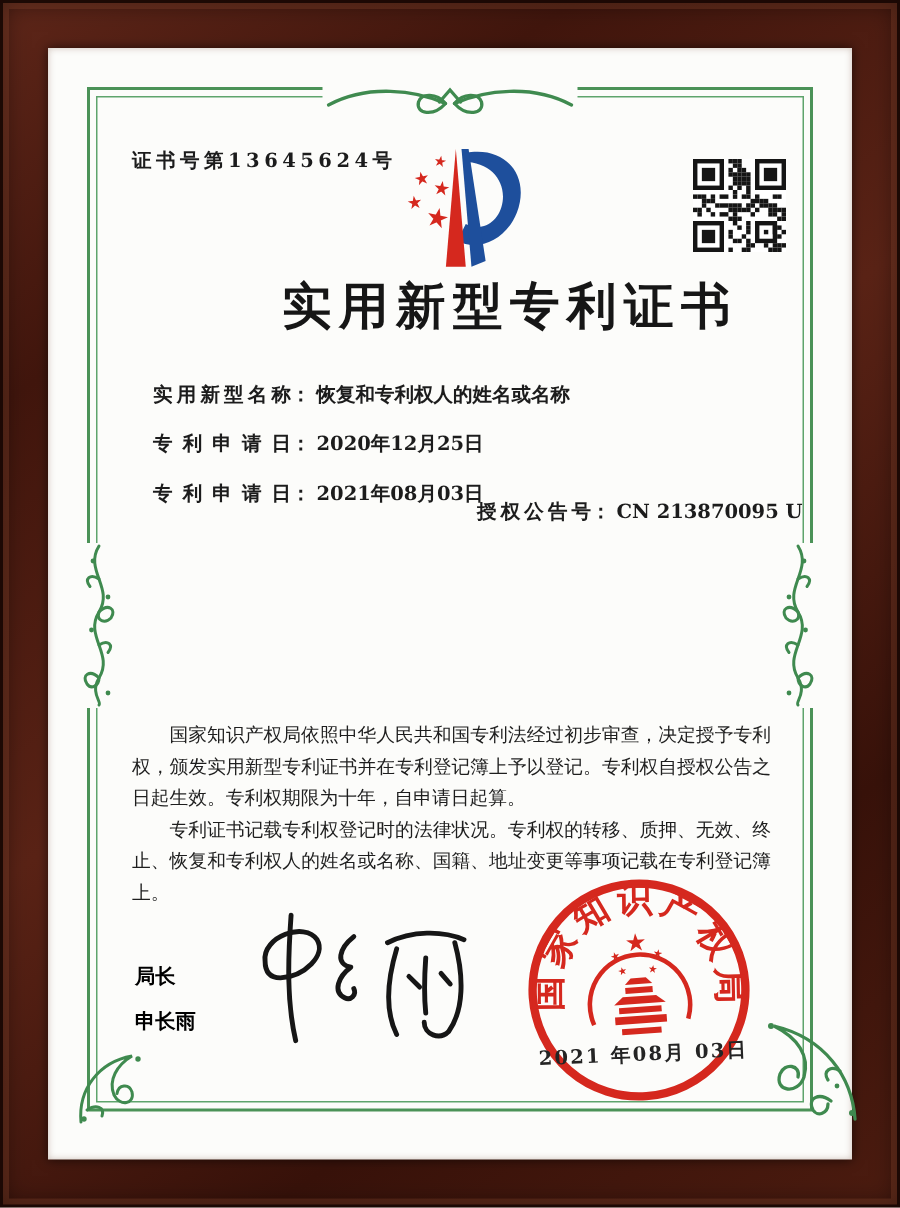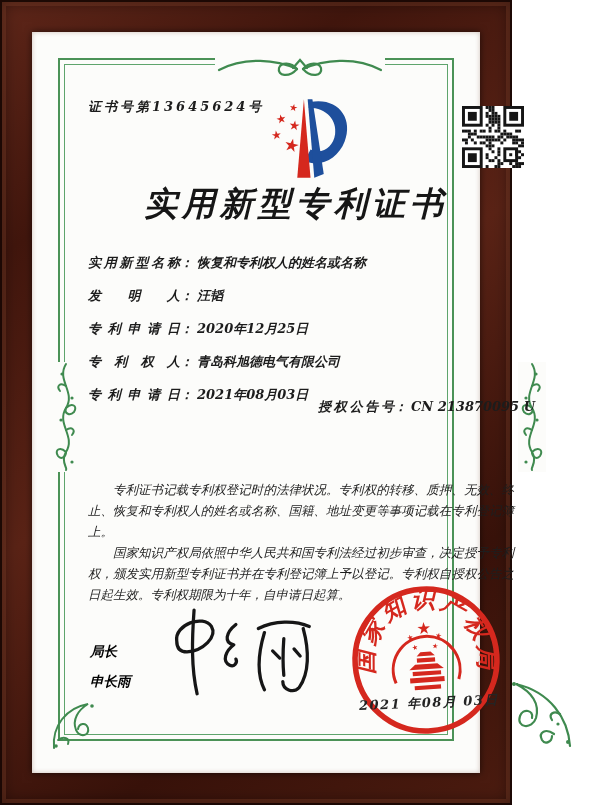--- a/index.html
+++ b/index.html
@@ -1,37 +1,37 @@
 <!DOCTYPE html>
 <html><head>
 <meta charset="utf-8">
 <style>
   html,body{margin:0;padding:0;width:600px;height:805px;overflow:hidden;background:#fff;
     font-family:"DejaVu Serif","Liberation Serif",serif;}
-  .frame{box-sizing:border-box;width:512px;height:805px;padding:32px;
+  .frame{box-sizing:border-box;width:600px;height:805px;padding:32px;
     background:linear-gradient(145deg,#5e2619 0%,#41160d 22%,#5a2316 48%,#38120a 76%,#4c1c10 100%);
-    box-shadow:inset 0 0 0 2px rgba(25,7,3,.95),inset 0 0 0 6px rgba(130,66,44,.35),inset 0 0 18px rgba(0,0,0,.65);font-style:italic;}
+    box-shadow:inset 0 0 0 2px rgba(25,7,3,.95),inset 0 0 0 6px rgba(130,66,44,.35),inset 0 0 18px rgba(0,0,0,.65);}
   .page{position:relative;width:100%;height:100%;background:#fcfcfa;
     box-shadow:0 0 7px rgba(0,0,0,.6),inset 0 0 5px rgba(90,40,20,.28);}
   .gb1{position:absolute;left:26px;right:26px;top:26px;bottom:32px;border:2.5px solid #4b9257;pointer-events:none;}
   .gb2{position:absolute;left:32px;right:32px;top:32px;bottom:38px;border:1px solid #5ea46c;pointer-events:none;}
   .orn{position:absolute;}
   .orn-top{left:183px;top:20px;background:#fcfcfa;}
   .orn-left{left:20px;top:330px;background:#fcfcfa;}
   .orn-right{left:486px;top:330px;background:#fcfcfa;transform:scaleX(-1);}
   .orn-bl{left:16px;top:664px;}
   .orn-br{left:464px;top:644px;}
   .cert-no{position:absolute;left:56px;top:66px;font-size:13px;font-weight:700;letter-spacing:3px;color:#1c1c1c;}
   .logo{position:absolute;left:218px;top:62px;width:104px;height:90px;}
   .qr{position:absolute;left:430px;top:74px;width:62px;height:62px;}
   .title{position:absolute;left:0;top:150px;width:100%;margin:0;text-align:center;
     font-size:33px;font-weight:700;letter-spacing:5px;color:#161616;padding-left:40px;}
   .rows{position:absolute;left:56px;top:222px;right:50px;font-size:13px;font-weight:700;color:#1c1c1c;}
   .row{position:relative;height:20px;margin-bottom:13px;white-space:nowrap;}
-  .flabel{display:inline-block;width:92px;text-align:justify;text-align-last:justify;vertical-align:bottom;}
+  .flabel{display:inline-block;width:92px;text-align:justify;text-align-last:justify;vertical-align:bottom;margin-left:14px;}
   .flabel2{display:inline-block;width:76px;text-align:justify;text-align-last:justify;vertical-align:bottom;}
   .colon{display:inline-block;margin-right:4px;}
   .pair2{position:absolute;left:230px;top:12px;}
   .paras{position:absolute;left:56px;top:447px;width:426px;font-size:12.5px;line-height:21px;
     color:#1e1e1e;text-align:justify;font-weight:500;}
   .paras p{margin:0;text-indent:2em;}
   .officer{position:absolute;left:58px;top:604px;font-size:13.5px;font-weight:700;line-height:30px;color:#000000;}
   .signature{position:absolute;left:126px;top:572px;}
   .seal{position:absolute;left:318px;top:552px;width:152px;height:152px;transform:rotate(-4deg);}
   .seal-date{position:absolute;left:312px;top:662px;width:170px;text-align:center;font-size:13px;
@@ -263,39 +263,33 @@
       </svg>
     </div>
 
     <h1 class="title">实用新型专利证书</h1>
 
     <div class="rows">
       <div class="row">
         <span class="flabel">实用新型名称</span><span class="colon">：</span><span>恢复和专利权人的姓名或名称</span>
       </div>
       <div class="row">
-        <span class="flabel">发明人</span><span class="colon">：</span><span>汪韬</span>
-      </div>
-      <div class="row">
         <span class="flabel">专利申请日</span><span class="colon">：</span><span>2020年12月25日</span>
-      </div>
-      <div class="row">
-        <span class="flabel">专利权人</span><span class="colon">：</span><span>青岛科旭德电气有限公司</span>
       </div>
       <div class="row">
         <span class="flabel">专利申请日</span><span class="colon">：</span><span>2021年08月03日</span>
         <span class="pair2">
           <span class="flabel2">授权公告号</span><span class="colon">：</span><span>CN 213870095 U</span>
         </span>
       </div>
     </div>
 
     <div class="paras">
+      <p>国家知识产权局依照中华人民共和国专利法经过初步审查，决定授予专利权，颁发实用新型专利证书并在专利登记簿上予以登记。专利权自授权公告之日起生效。专利权期限为十年，自申请日起算。</p>
       <p>专利证书记载专利权登记时的法律状况。专利权的转移、质押、无效、终止、恢复和专利权人的姓名或名称、国籍、地址变更等事项记载在专利登记簿上。</p>
-      <p>国家知识产权局依照中华人民共和国专利法经过初步审查，决定授予专利权，颁发实用新型专利证书并在专利登记簿上予以登记。专利权自授权公告之日起生效。专利权期限为十年，自申请日起算。</p>
     </div>
 
     <div class="officer">
       <div>局长</div>
       <div>申长雨</div>
     </div>
 
     <svg class="signature" width="168" height="102" viewBox="0 0 160 100">
       <g fill="none" stroke="#161616" stroke-width="3.2" stroke-linecap="round" stroke-linejoin="round">
         <path d="M16,36 C14,20 42,10 50,22 C56,32 42,46 26,47 C19,47 16,43 16,36"></path>

